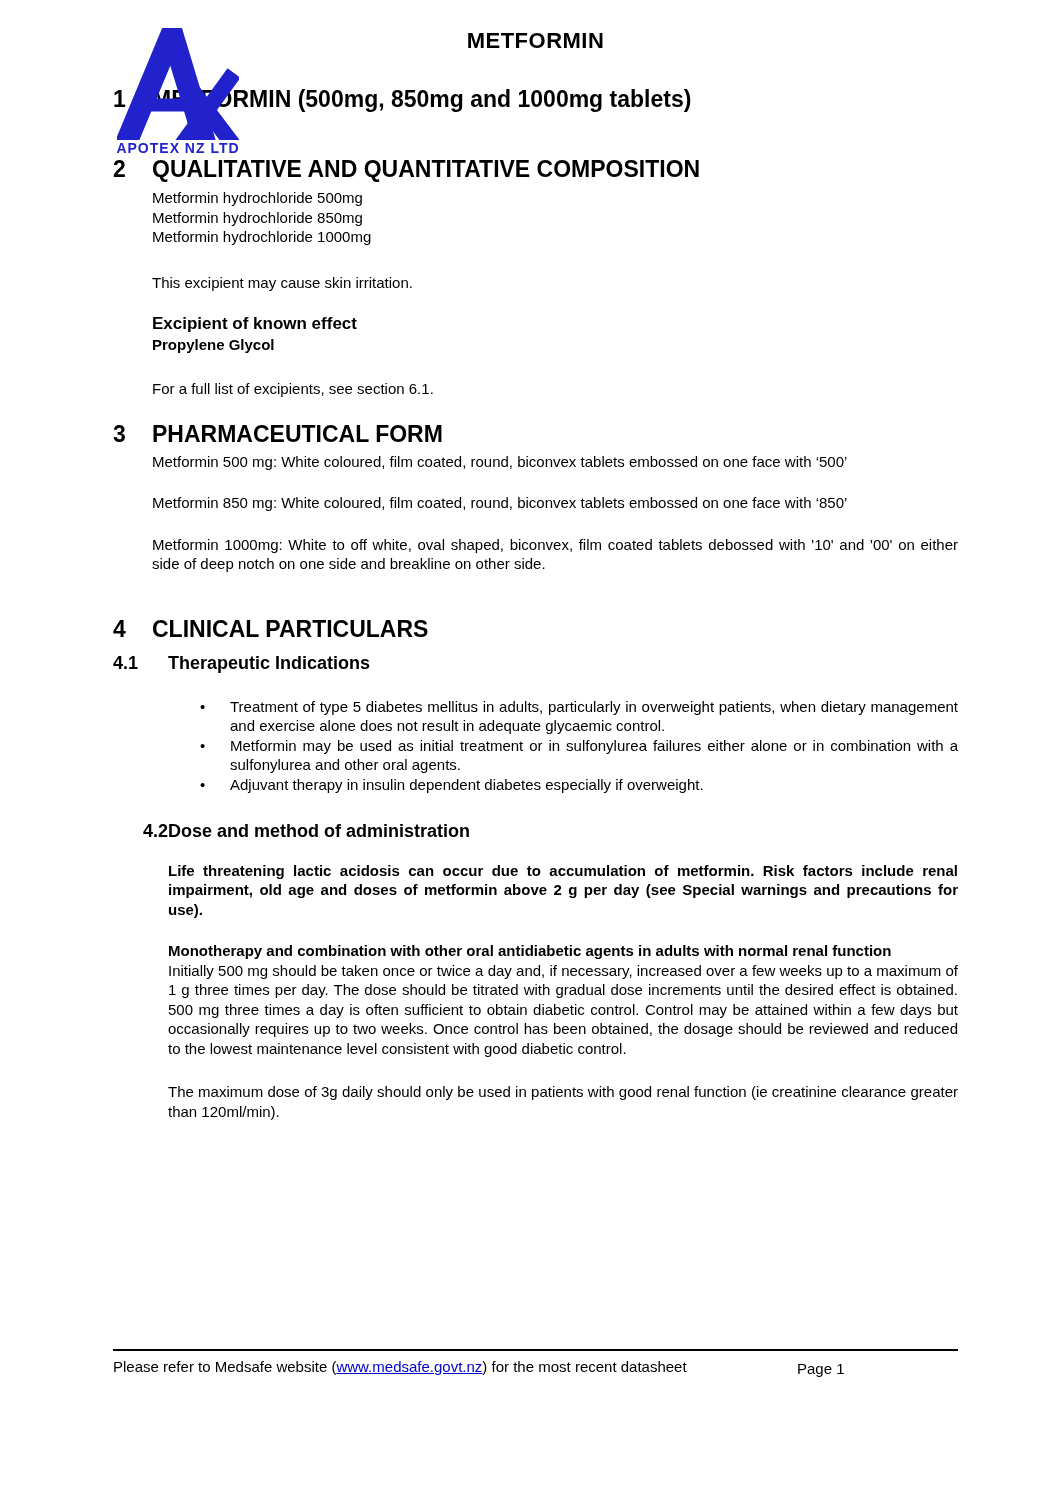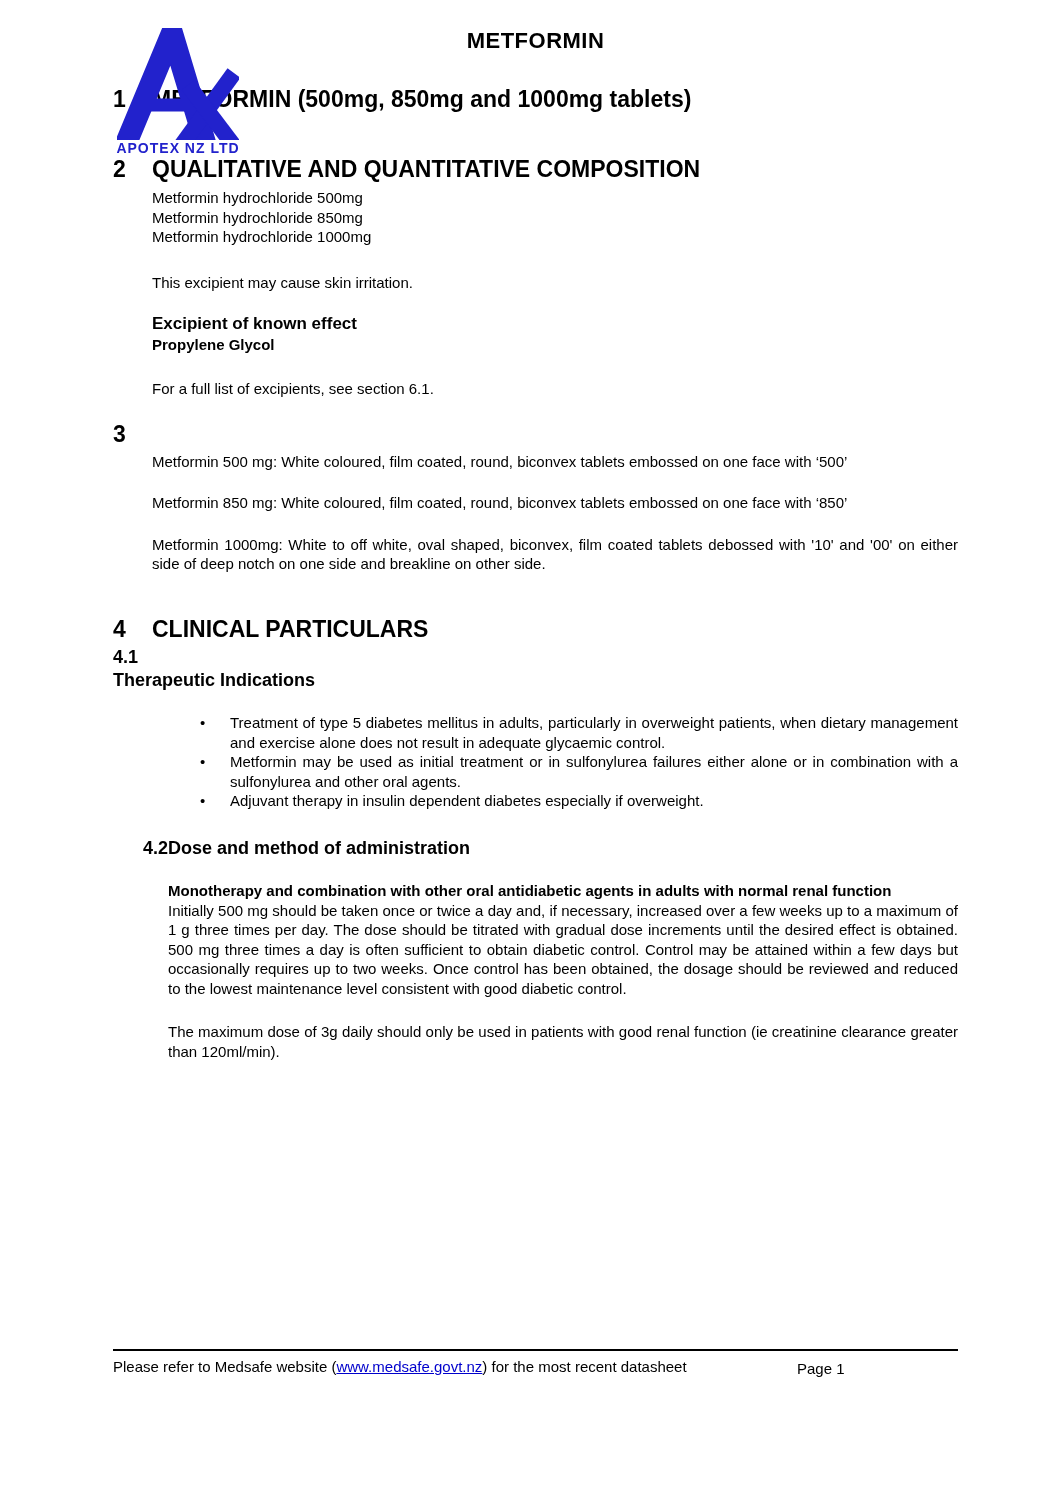--- a/index.html
+++ b/index.html
@@ -67,21 +67,21 @@
   .mt-sec1   { margin-top: 32px; }
   .mt-sec2   { margin-top: 42px; }
   .mt-comp   { margin-top: 5px; }
   .mt-excip  { margin-top: 21px; }
   .mt-note   { margin-top: 26px; }
   .mt-ref    { margin-top: 24px; }
   .mt-sec3   { margin-top: 23px; }
   .mt-para1  { margin-top: 3px; }
   .mt-para   { margin-top: 22px; }
   .mt-sec4   { margin-top: 42px; }
-  .mt-sub41  { margin-top: 3px; flex-direction: column; }
+  .mt-sub41  { margin-top: 9px; }
   .mt-bullets{ margin-top: 22px; }
   .mt-sub42  { margin-top: 26px; text-align: right; }
   .mt-warn   { margin-top: 18px; }
   .mt-meals  { margin-top: 22px; }
   .mt-mono   { margin-top: 22px; }
   .mt-max    { margin-top: 24px; }
 
   
   .footer {
     position: absolute;
@@ -131,20 +131,21 @@
   </div>
   <div class="body-block mt-note">This excipient may cause skin irritation.</div>
   <div class="body-block mt-excip">
     <div class="excipient-heading">Excipient of known effect</div>
     <div class="excipient-name">Propylene Glycol</div>
   </div>
   <div class="body-block mt-ref">For a full list of excipients, see section 6.1.</div>
 
   <div class="sec-heading mt-sec3">
     <span class="num">3</span>
+    <span class="ttl">PHARMACEUTICAL FORM</span>
   </div>
   <div class="body-block justify mt-para1">Metformin 500 mg: White coloured, film coated, round, biconvex tablets embossed on one face with ‘500’</div>
   <div class="body-block justify mt-para">Metformin 850 mg: White coloured, film coated, round, biconvex tablets embossed on one face with ‘850’</div>
   <div class="body-block justify mt-para">Metformin 1000mg:  White to off white, oval shaped, biconvex, film coated tablets debossed with '10' and '00' on either side of deep notch on one side and breakline on other side.</div>
 
   <div class="sec-heading mt-sec4">
     <span class="num">4</span>
     <span class="ttl">CLINICAL PARTICULARS</span>
   </div>
 
@@ -164,20 +165,21 @@
     <div class="bullet-row">
       <span class="bullet">•</span>
       <span class="btext">Adjuvant therapy in insulin dependent diabetes especially if overweight.</span>
     </div>
   </div>
 
   <div class="sub-heading mt-sub42">
     <span class="num">4.2</span>
     <span class="ttl">Dose and method of administration</span>
   </div>
+  <div class="sub-block justify bold mt-warn">Life threatening lactic acidosis can occur due to accumulation of metformin. Risk factors include renal impairment, old age and doses of metformin above 2 g per day (see Special warnings and precautions for use).</div>
   <div class="sub-block mt-mono">
     <div class="bold justify">Monotherapy and combination with other oral antidiabetic agents in adults with normal renal function</div>
     <div class="justify">Initially 500 mg should be taken once or twice a day and, if necessary, increased over a few weeks up to a maximum of 1 g three times per day. The dose should be titrated with gradual dose increments until the desired effect is obtained. 500 mg three times a day is often sufficient to obtain diabetic control. Control may be attained within a few days but occasionally requires up to two weeks. Once control has been obtained, the dosage should be reviewed and reduced to the lowest maintenance level consistent with good diabetic control.</div>
   </div>
   <div class="sub-block justify mt-max">The maximum dose of 3g daily should only be used in patients with good renal function (ie creatinine clearance greater than 120ml/min).</div>
 
   <div class="footer">
     <span>Please refer to Medsafe website (</span><a href="#">www.medsafe.govt.nz</a><span>) for the most recent datasheet</span>
     <span class="pagenum">Page 1</span>
   </div>

